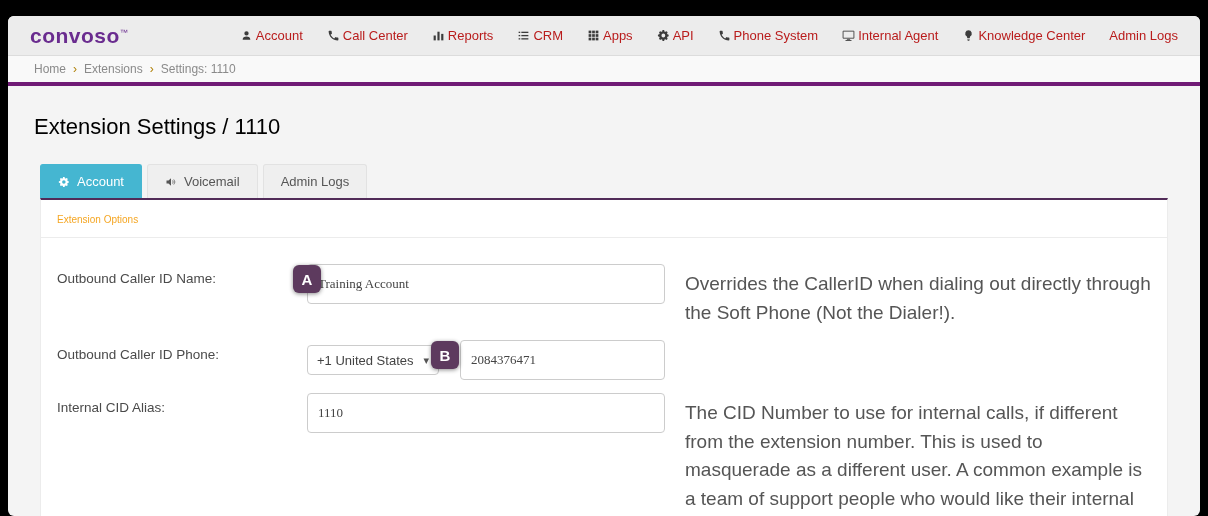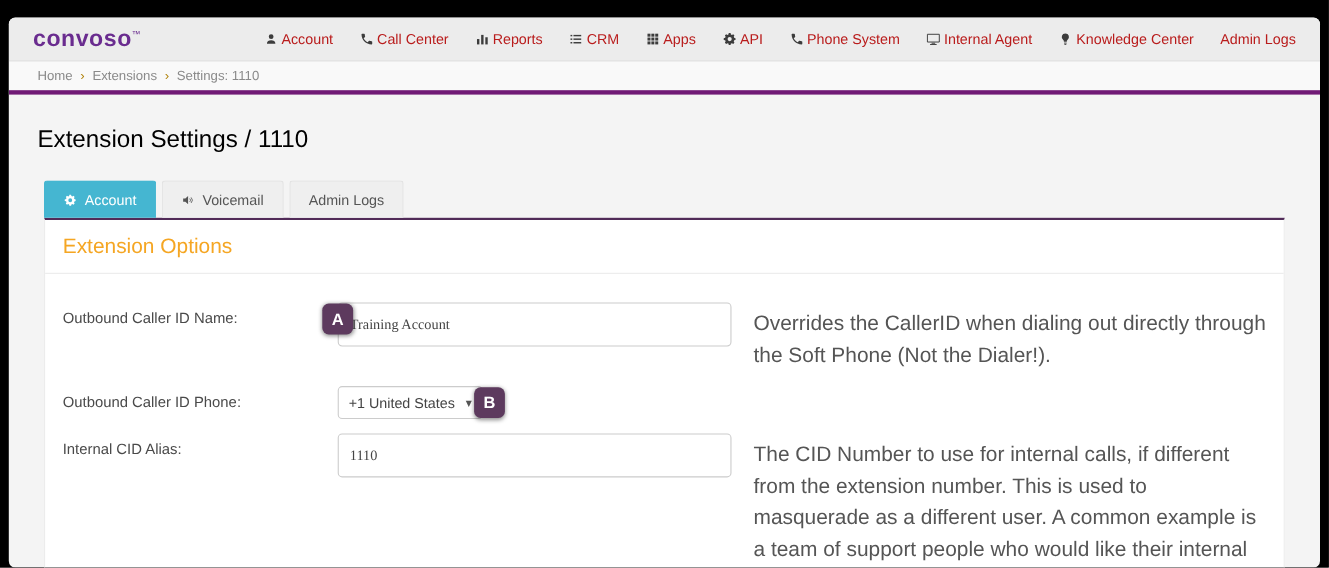--- a/index.html
+++ b/index.html
@@ -52,21 +52,21 @@
   .tab.active svg { fill:#fff; }
   .tab svg .stroke { fill:none; stroke:#555; stroke-width:1.5; }
 
   
   .panel {
     margin:0 32px; background:#fff; min-height:302px;
     border-top:2px solid #512b58;
     border-left:1px solid #ececec; border-right:1px solid #ececec;
   }
   .section-title {
-    padding:14px 16px 12px; color:#f5a623; font-size:19px;
+    padding:14px 16px 12px; color:#f5a623; font-size:10px;
     border-bottom:1px solid #ececec;
   }
   .section-title.voicemail { border-bottom:none; border-top:1px solid #ececec; margin-top:30px; }
 
   .form { padding:26px 16px 0; }
   .form-row { display:flex; align-items:flex-start; margin-bottom:13px; }
   .form-label { width:250px; flex:none; font-size:13.5px; color:#4a4a4a; padding-top:7px; }
   .controls { position:relative; display:flex; align-items:center; }
   input.text {
     height:40px; border:1px solid #ccc; border-radius:4px; padding:0 10px;
@@ -246,20 +246,21 @@
         </div>
 
         <div class="form-row">
           <div class="form-label">Outbound Caller ID Phone:</div>
           <div class="controls">
             <div class="select">
               <span>+1 United States</span>
               <span class="chev">▾</span>
             </div>
             <div class="badge badge-b">B</div>
+            <input class="text input-phone" type="text" value="2084376471" style="">
           </div>
         </div>
 
         <div class="form-row">
           <div class="form-label">Internal CID Alias:</div>
           <div class="controls">
             <input class="text input-wide" type="text" value="1110" style="">
           </div>
           <div class="help">The CID Number to use for internal calls, if different from the extension number. This is used to masquerade as a different user. A common example is a team of support people who would like their internal CallerID to display the general support number (a ringgroup or queue). There will be no effect on external calls.</div>
         </div>

